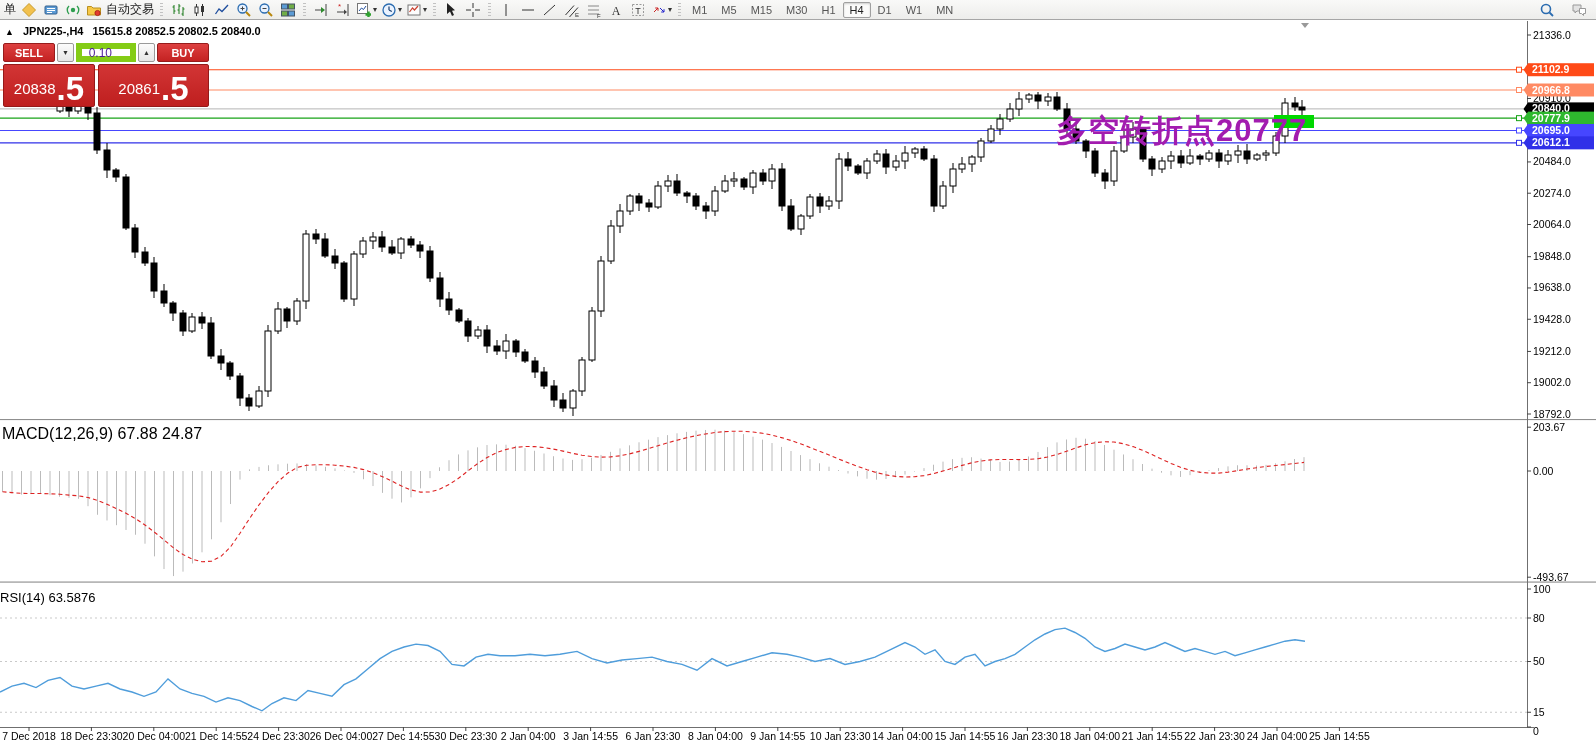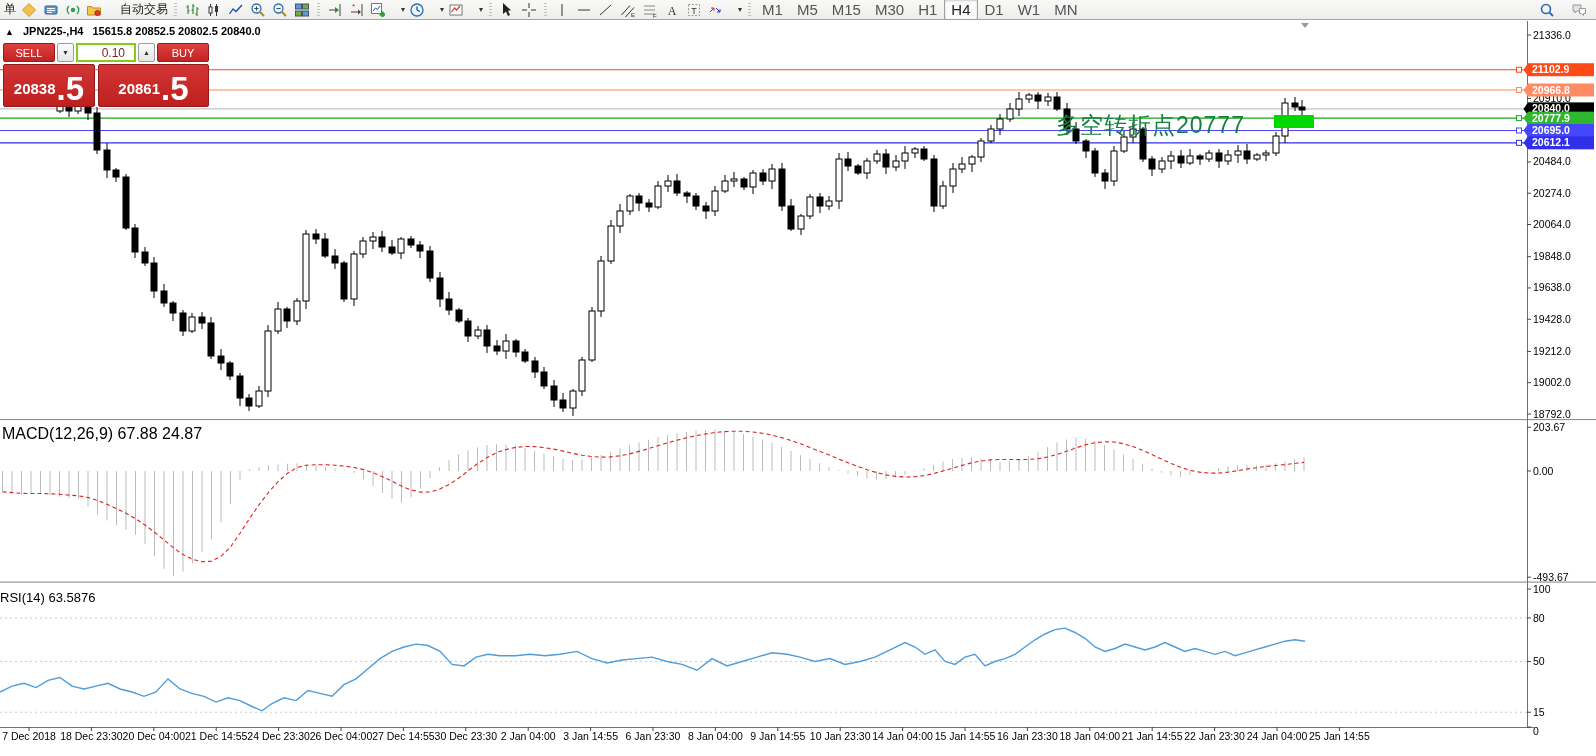--- a/index.html
+++ b/index.html
@@ -1,44 +1,44 @@
 <!DOCTYPE html>
 <html><head>
 <meta charset="utf-8">
 <style>
   html,body{margin:0;padding:0}
   body{width:1596px;height:756px;overflow:hidden;background:#fff;font-family:"Liberation Sans",sans-serif}
   #toolbar{position:absolute;left:0;top:0;width:1596px;height:20px;background:linear-gradient(#f9f9f8,#ededeb);
     border-bottom:1px solid #a6a6a6;display:flex;align-items:center;padding-left:2px;box-sizing:border-box;z-index:10}
-  .tbtn{height:18px;min-width:22px;display:flex;align-items:center;justify-content:center;gap:15px;background:transparent;border:none;padding:0 2px}
+  .tbtn{height:18px;min-width:22px;display:flex;align-items:center;justify-content:center;gap:1px;background:transparent;border:none;padding:0 2px}
   .tbtn svg{display:block}
   .caret{font-size:8px;color:#333;line-height:1}
   .tsep{width:3px;height:14px;margin:0 4px;background:repeating-linear-gradient(to bottom,#c2c2c2 0 1px,transparent 1px 3px)}
   .tpartial{font-size:12px;color:#222;padding:0 2px}
   .at-label{font-size:12px;color:#222;margin-left:3px;white-space:nowrap}
-  .tf{font-size:15px;color:#555;padding:1px 6px;border:1px solid transparent;border-radius:2px;background:transparent}
+  .tf{font-size:11px;color:#555;padding:1px 6px;border:1px solid transparent;border-radius:2px;background:transparent}
   .tf.active{border:1px solid #a0a0a0;background:#fbfbfa;box-shadow:inset 0 1px 2px rgba(0,0,0,.18);color:#222}
   #toolbar-right{position:absolute;right:6px;top:1px;display:flex;gap:10px;align-items:center}
   #chart-svg{position:absolute;left:0;top:0;z-index:1}
   #chart-title{position:absolute;left:5px;top:25px;z-index:4;font-size:11px;font-weight:bold;color:#000;display:flex;gap:9px;align-items:baseline}
   #chart-title .w-icon{font-size:9px;font-weight:normal}
   #macd-label{position:absolute;left:2px;top:425px;font-size:16px;color:#000;z-index:4}
   #rsi-label{position:absolute;left:0;top:590px;font-size:13px;color:#000;z-index:4}
-  #annotation{position:absolute;left:1056px;top:110px;font-size:23px;font-weight:normal;color:#15803d;z-index:4;white-space:nowrap;letter-spacing:1px}
+  #annotation{position:absolute;left:1056px;top:110px;font-size:31px;font-weight:bold;color:#a21caf;z-index:4;white-space:nowrap;letter-spacing:1px}
   #trade-panel{position:absolute;left:3px;top:43px;width:206px;z-index:5}
   .tp-row1{display:flex;height:19px;gap:2px}
-  .btn-sell,.btn-buy{width:52px;background:linear-gradient(#dd4040,#c42222);color:#fff;font-size:11px;font-weight:normal;
+  .btn-sell,.btn-buy{width:52px;background:linear-gradient(#dd4040,#c42222);color:#fff;font-size:11px;font-weight:bold;
     border:1px solid #971c1c;border-radius:2px;display:flex;align-items:center;justify-content:center;font-family:inherit}
   .spin{width:17px;background:linear-gradient(#fcfcfc,#e6e6e6);border:1px solid #9a9a9a;display:flex;align-items:center;justify-content:center;font-size:7px;color:#333;border-radius:2px}
-  .vol-box{flex:1;background:#fff;border:2px solid #84cc16;font-size:12px;color:#7f1d1d;display:flex;align-items:center;justify-content:flex-end;padding-right:9px}
+  .vol-box{flex:1;background:#fff;border:6px solid #84cc16;font-size:12px;color:#4c1d95;display:flex;align-items:center;justify-content:flex-end;padding-right:18px}
   .tp-row2{display:flex;gap:3px;margin-top:2px;height:43px}
   .price-box{background:linear-gradient(#d23535,#bf1f1f);border:1px solid #951a1a;border-radius:2px;color:#fff;
     display:flex;align-items:flex-end;justify-content:center;padding-bottom:3px;box-sizing:border-box}
   .price-box.bid{width:101px}.price-box.ask{width:122px}
-  .pmain{font-size:15px;font-weight:bold;margin-bottom:6px}
+  .pmain{font-size:15px;font-weight:normal;margin-bottom:6px}
   .pbig{font-size:33px;font-weight:bold;line-height:.85;margin-left:1px}
 </style>
 </head>
 <body>
 
 <div id="toolbar">
     <span class="tpartial">单</span>
     <button class="tbtn">
       <span>
         <svg width="16" height="16">

